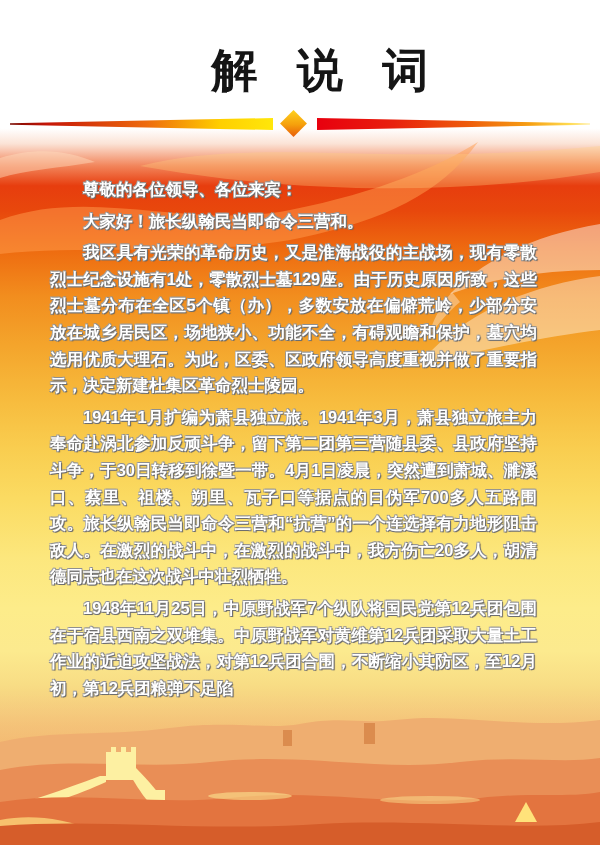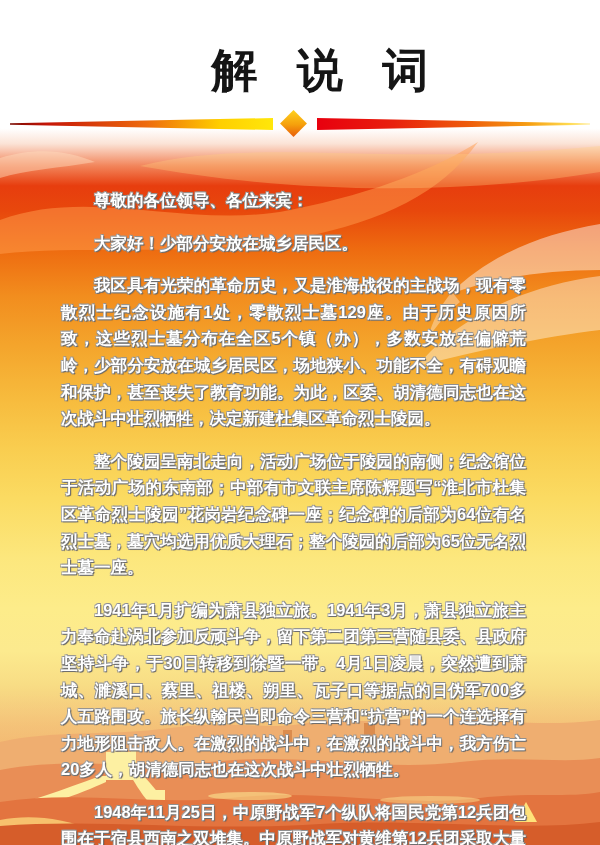--- a/index.html
+++ b/index.html
@@ -45,21 +45,21 @@
   .decor-wall{position:absolute;top:690px;left:0;width:600px;height:155px;pointer-events:none;}
   
   .bodytext{
     position:absolute;top:171px;left:45px;width:497px;
     font-size:16.5px;line-height:26.6px;font-weight:700;color:#ffffff;
     text-align:justify;
     text-shadow:0.9px 0.9px 0 #6e6e6e,-0.7px 0.7px 0 #8f8f8f,
                 0.7px -0.7px 0 #8f8f8f,-0.7px -0.7px 0 #a2a2a2,
                 1.4px 1.4px 1px rgba(70,40,20,0.28);
   }
-  .bodytext p{margin:16px;text-indent:2em;}
+  .bodytext p{margin:5px;text-indent:2em;}
 </style>
 </head>
 <body>
 
 <div class="page">
 
   <h1 class="title">解 说 词</h1>
 
   <div class="divider">
     <div class="bar-left"></div>
@@ -110,20 +110,19 @@
     <ellipse cx="250" cy="106" rx="42" ry="4" fill="rgba(253,235,150,0.55)"></ellipse>
     <ellipse cx="430" cy="110" rx="50" ry="4" fill="rgba(253,235,150,0.45)"></ellipse>
     <polygon points="515,132 526,112 537,132" fill="#ffe27a"></polygon>
     <path d="M0,130 C30,124 62,128 92,140 L60,155 L0,155 Z" fill="rgba(255,226,130,0.7)"></path>
 
     <path d="M0,136 C100,128 200,142 320,134 C420,128 520,142 600,132 L600,155 L0,155 Z" fill="#d65d2a"></path>
   </svg>
 
   <div class="bodytext">
     <p>尊敬的各位领导、各位来宾：</p>
-    <p>大家好！少部分安放在城乡居民区。</p>
-    <p>我区具有光荣的革命历史，又是淮海战役的主战场，现有零散烈士纪念设施有1处，零散烈士墓129座。由于历史原因所致，这些烈士墓分布在全区5个镇（办），多数安放在偏僻荒岭，少部分安放在城乡居民区，场地狭小、功能不全，有碍观瞻和保护，甚至丧失了教育功能。为此，区委、胡清德同志也在这次战斗中壮烈牺牲，决定新建杜集区革命烈士陵园。</p>
-    <p>整个陵园呈南北走向，活动广场位于陵园的南侧；纪念馆位于活动广场的东南部；中部有市文联主席陈辉题写“淮北市杜集区革命烈士陵园”花岗岩纪念碑一座；纪念碑的后部为64位有名烈士墓，墓穴均选用优质大理石；整个陵园的后部为65位无名烈士墓一座。</p>
+    <p>大家好！旅长纵翰民当即命令三营和。</p>
+    <p>我区具有光荣的革命历史，又是淮海战役的主战场，现有零散烈士纪念设施有1处，零散烈士墓129座。由于历史原因所致，这些烈士墓分布在全区5个镇（办），多数安放在偏僻荒岭，少部分安放在城乡居民区，场地狭小、功能不全，有碍观瞻和保护，墓穴均选用优质大理石。为此，区委、区政府领导高度重视并做了重要指示，决定新建杜集区革命烈士陵园。</p>
     <p>1941年1月扩编为萧县独立旅。1941年3月，萧县独立旅主力奉命赴涡北参加反顽斗争，留下第二团第三营随县委、县政府坚持斗争，于30日转移到徐暨一带。4月1日凌晨，突然遭到萧城、濉溪口、蔡里、祖楼、朔里、瓦子口等据点的日伪军700多人五路围攻。旅长纵翰民当即命令三营和“抗营”的一个连选择有力地形阻击敌人。在激烈的战斗中，在激烈的战斗中，我方伤亡20多人，胡清德同志也在这次战斗中壮烈牺牲。</p>
     <p>1948年11月25日，中原野战军7个纵队将国民党第12兵团包围在于宿县西南之双堆集。中原野战军对黄维第12兵团采取大量土工作业的近迫攻坚战法，对第12兵团合围，不断缩小其防区，至12月初，第12兵团粮弹不足陷</p>
   </div>
 
 </div>
 
 </body></html>

